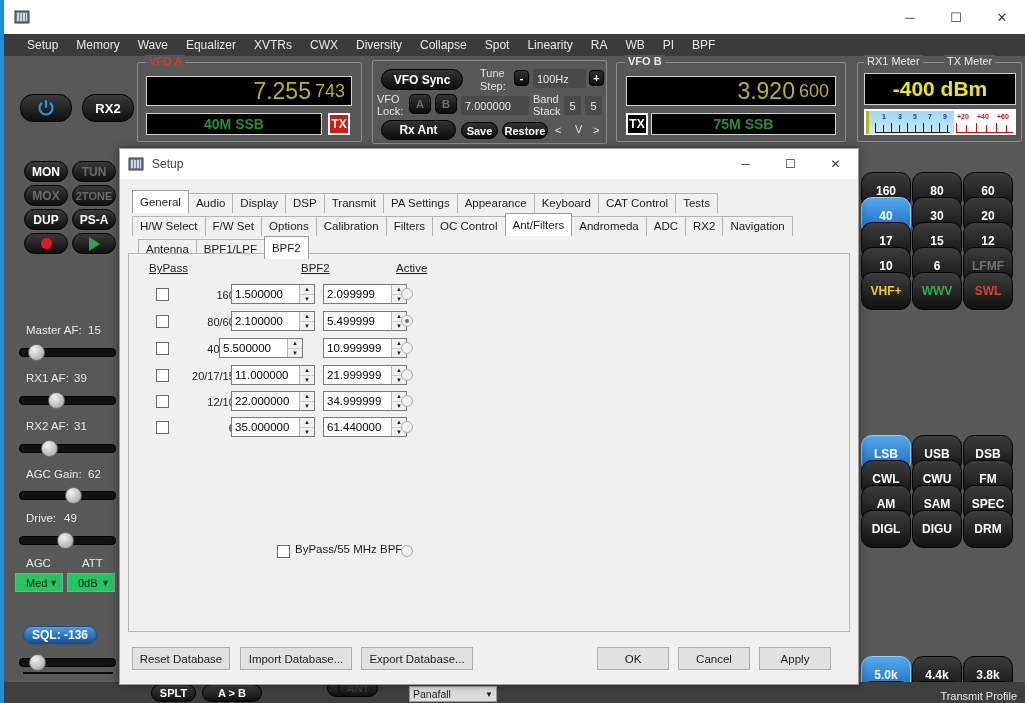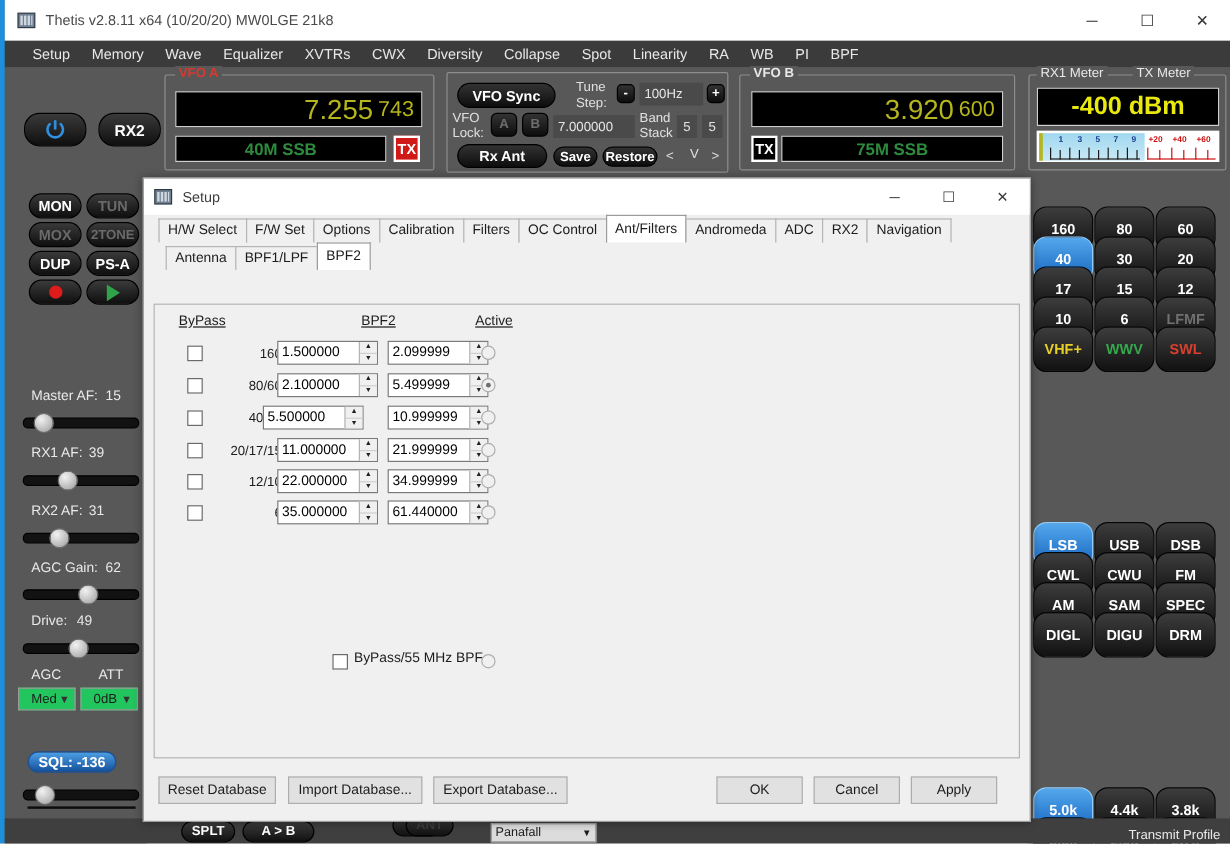--- a/index.html
+++ b/index.html
@@ -301,21 +301,20 @@
   <div class="titlebar">
     <span class="tb-icon">
       <svg width="16" height="16" viewBox="0 0 16 16">
         <rect x="1" y="2" width="14" height="12" fill="#6f7f8f" stroke="#2d3a46"></rect>
         <rect x="3" y="4" width="2" height="8" fill="#cfd8e0"></rect>
         <rect x="6" y="4" width="2" height="8" fill="#cfd8e0"></rect>
         <rect x="9" y="4" width="2" height="8" fill="#cfd8e0"></rect>
         <rect x="12" y="4" width="1" height="8" fill="#cfd8e0"></rect>
       </svg>
     </span>
-    <span class="tb-title">Thetis v2.8.11 x64 (10/20/20) MW0LGE 21k8</span>
     <div class="tb-btns">
       <div class="tb-btn">─</div>
       <div class="tb-btn">☐</div>
       <div class="tb-btn close">✕</div>
     </div>
   </div>
 
   <div class="menubar">
     <div class="menu-item">Setup</div>
     <div class="menu-item">Memory</div>
@@ -567,20 +566,32 @@
         </svg>
       </span>
       <span class="t">Setup</span>
       <div class="btns">
         <div class="b">─</div>
         <div class="b">☐</div>
         <div class="b close">✕</div>
       </div>
     </div>
 
+    <div class="tabrow" style="margin-top:12px;">
+      <div class="tab active">General</div>
+      <div class="tab">Audio</div>
+      <div class="tab">Display</div>
+      <div class="tab">DSP</div>
+      <div class="tab">Transmit</div>
+      <div class="tab">PA Settings</div>
+      <div class="tab">Appearance</div>
+      <div class="tab">Keyboard</div>
+      <div class="tab">CAT Control</div>
+      <div class="tab">Tests</div>
+    </div>
 
     <div class="tabrow r2" style="margin-top:1px;">
       <div class="tab">H/W Select</div>
       <div class="tab">F/W Set</div>
       <div class="tab">Options</div>
       <div class="tab">Calibration</div>
       <div class="tab">Filters</div>
       <div class="tab">OC Control</div>
       <div class="tab active">Ant/Filters</div>
       <div class="tab">Andromeda</div>

